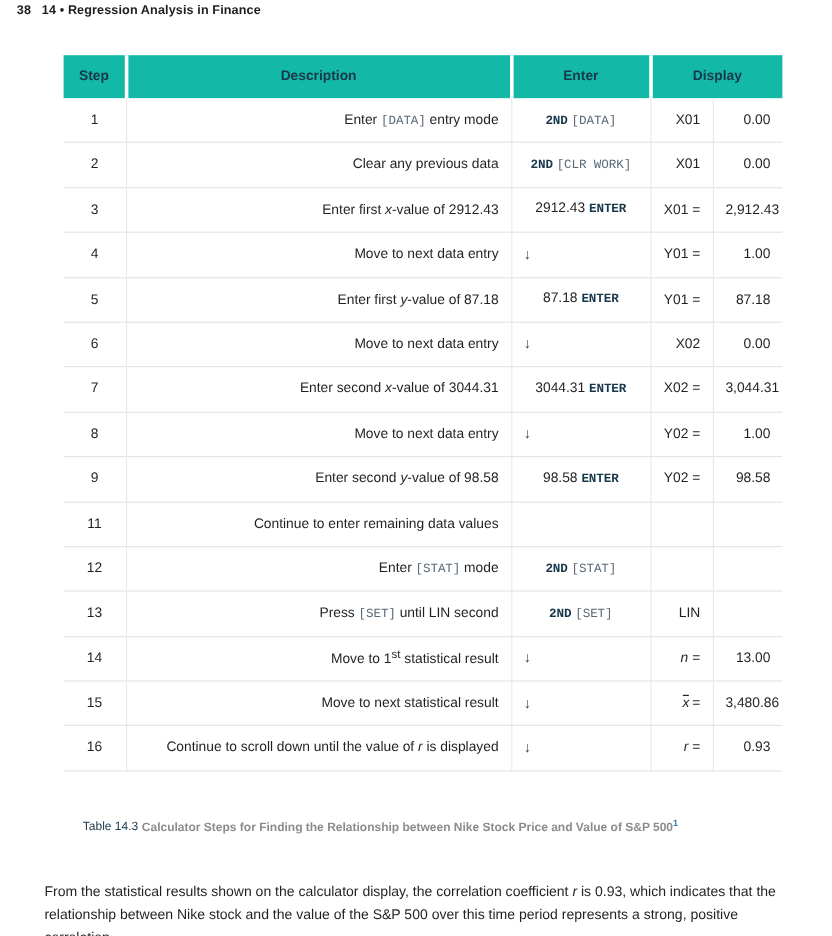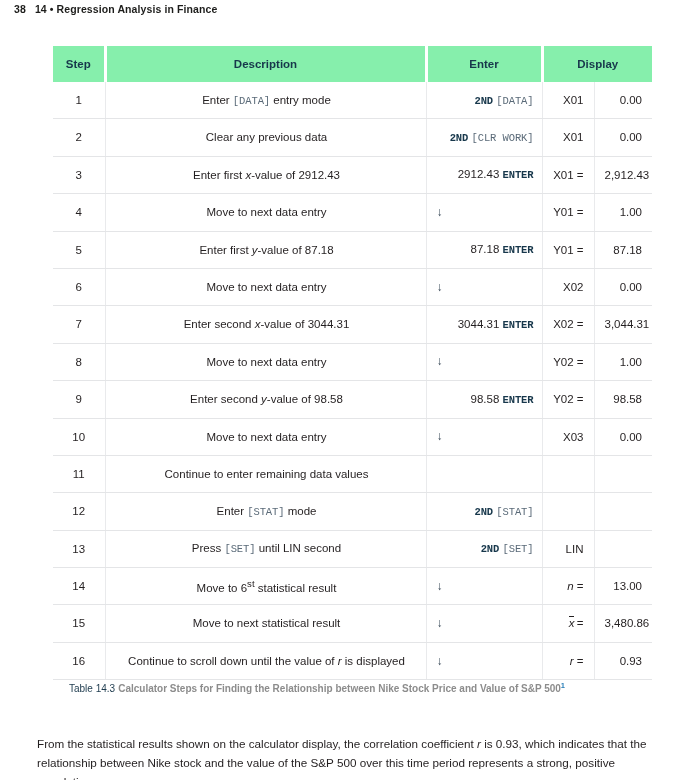--- a/index.html
+++ b/index.html
@@ -43,21 +43,21 @@
     width: 599px;
     font-size: 11.5px;
   }
   table.steps col.c-step    { width: 52px; }
   table.steps col.c-desc    { width: 321px; }
   table.steps col.c-enter   { width: 116px; }
   table.steps col.c-dlabel  { width: 52px; }
   table.steps col.c-dvalue  { width: 58px; }
 
   thead th {
-    background: #86efac;
+    background: #14b8a6;
     color: #17374b;
     font-size: 11.5px;
     font-weight: bold;
     height: 36px;
     padding: 0;
     text-align: center;
     vertical-align: middle;
     border-right: 3px solid #ffffff;
     border-bottom: 0;
   }
@@ -72,26 +72,26 @@
     background: #ffffff;
     line-height: 1.25;
   }
   tbody tr:first-child td { border-top: 0; }
   tbody td.step {
     text-align: center;
     padding: 0;
     border-right: 1px solid #e9eaec;
   }
   tbody td.desc {
+    text-align: right;
+    padding-left: 12px;
+    border-right: 1px solid #e9eaec;
+  }
+  tbody td.enter {
     text-align: center;
-    padding-left: 12px;
-    border-right: 1px solid #e9eaec;
-  }
-  tbody td.enter {
-    text-align: right;
     padding: 0 8px;
     border-right: 1px solid #e9eaec;
   }
   tbody td.dlabel {
     text-align: right;
     padding-left: 9px;
     border-right: 1px solid #e9eaec;
   }
   tbody td.dvalue {
     text-align: right;
@@ -244,27 +244,20 @@
           <td class="dvalue">1.00</td>
         </tr>
         <tr>
           <td class="step">9</td>
           <td class="desc"><span>Enter second </span><i class="var">y</i><span>-value of 98.58</span></td>
           <td class="enter"><span>98.58</span> <span class="kbd-strong">ENTER</span></td>
           <td class="dlabel"><span>Y02 =</span></td>
           <td class="dvalue">98.58</td>
         </tr>
         <tr>
-          <td class="step">10</td>
-          <td class="desc"><span>Move to next data entry</span></td>
-          <td class="enter" style="text-align: left; padding-left: 10px;"><span class="arrow">↓</span></td>
-          <td class="dlabel"><span>X03</span></td>
-          <td class="dvalue">0.00</td>
-        </tr>
-        <tr>
           <td class="step">11</td>
           <td class="desc"><span>Continue to enter remaining data values</span></td>
           <td class="enter"></td>
           <td class="dlabel"><span></span></td>
           <td class="dvalue"></td>
         </tr>
         <tr>
           <td class="step">12</td>
           <td class="desc"><span>Enter </span><span class="kbd">[STAT]</span><span> mode</span></td>
           <td class="enter"><span class="kbd-strong">2ND</span> <span class="kbd">[STAT]</span></td>
@@ -273,21 +266,21 @@
         </tr>
         <tr>
           <td class="step">13</td>
           <td class="desc"><span>Press </span><span class="kbd">[SET]</span><span> until LIN second</span></td>
           <td class="enter"><span class="kbd-strong">2ND</span> <span class="kbd">[SET]</span></td>
           <td class="dlabel"><span>LIN</span></td>
           <td class="dvalue"></td>
         </tr>
         <tr>
           <td class="step">14</td>
-          <td class="desc"><span>Move to 6</span><sup>st</sup><span> statistical result</span></td>
+          <td class="desc"><span>Move to 1</span><sup>st</sup><span> statistical result</span></td>
           <td class="enter" style="text-align: left; padding-left: 10px;"><span class="arrow">↓</span></td>
           <td class="dlabel"><i class="var">n</i><span> =</span></td>
           <td class="dvalue">13.00</td>
         </tr>
         <tr>
           <td class="step">15</td>
           <td class="desc"><span>Move to next statistical result</span></td>
           <td class="enter" style="text-align: left; padding-left: 10px;"><span class="arrow">↓</span></td>
           <td class="dlabel"><span class="xbar">x</span><span> =</span></td>
           <td class="dvalue">3,480.86</td>

